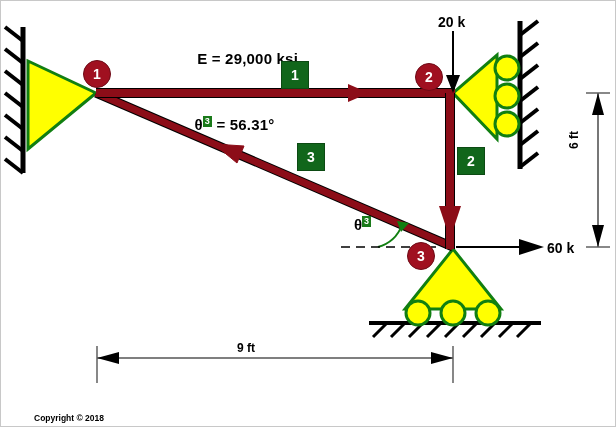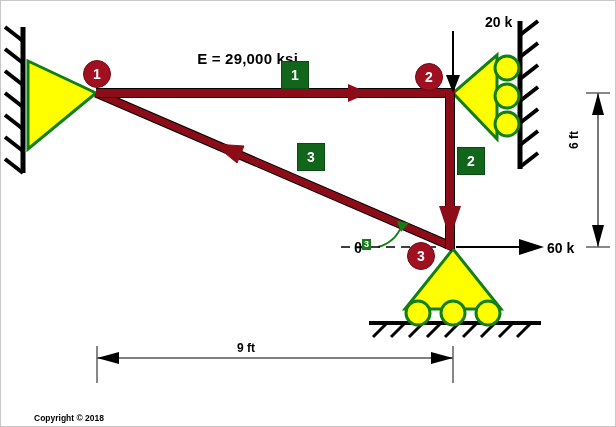--- a/index.html
+++ b/index.html
@@ -50,33 +50,33 @@
     font-size: 9px;
     line-height: 9px;
     padding: 1px 2px;
     vertical-align: super;
     font-weight: bold;
   }
   .load-label {
     font-size: 14px;
     font-weight: bold;
   }
-  #label-20k { left: 437px; top: 14px; margin-left: 47px; }
+  #label-20k { left: 437px; top: 14px; }
   #label-30k { left: 546px; top: 240px; }
   #label-9ft { left: 236px; top: 341px; font-size: 12px; }
   #label-6ft {
     left: 567px;
     top: 148px;
     font-size: 12px;
     transform: rotate(-90deg);
     transform-origin: left top;
   }
   #label-theta {
     left: 353px;
-    top: 238px;
+    top: 215px;
     font-size: 15px;
     font-weight: bold;
   }
   #copyright {
     left: 33px;
     top: 391px;
     font-size: 8.5px;
     font-weight: bold;
     line-height: 1.25;
   }
@@ -233,20 +233,21 @@
       <line x1="585" y1="92" x2="609" y2="92" stroke="#555555" stroke-width="1.4"></line>
       <line x1="585" y1="246" x2="609" y2="246" stroke="#555555" stroke-width="1.4"></line>
     </g>
 
   </svg>
 
   <div id="props-block" class="txt">
     <div>
       <span>E = 29,000 ksi</span>
     </div>
+    <div><span>θ</span><span class="greenbox-sup">3</span><span> = 56.31°</span></div>
   </div>
 
   <div id="label-20k" class="txt load-label">20 k</div>
   <div id="label-30k" class="txt load-label">60 k</div>
 
   <div id="label-9ft" class="txt">9 ft</div>
   <div id="label-6ft" class="txt">6 ft</div>
 
   <div id="label-theta" class="txt"><span>θ</span><span class="greenbox-sup">3</span></div>
 

